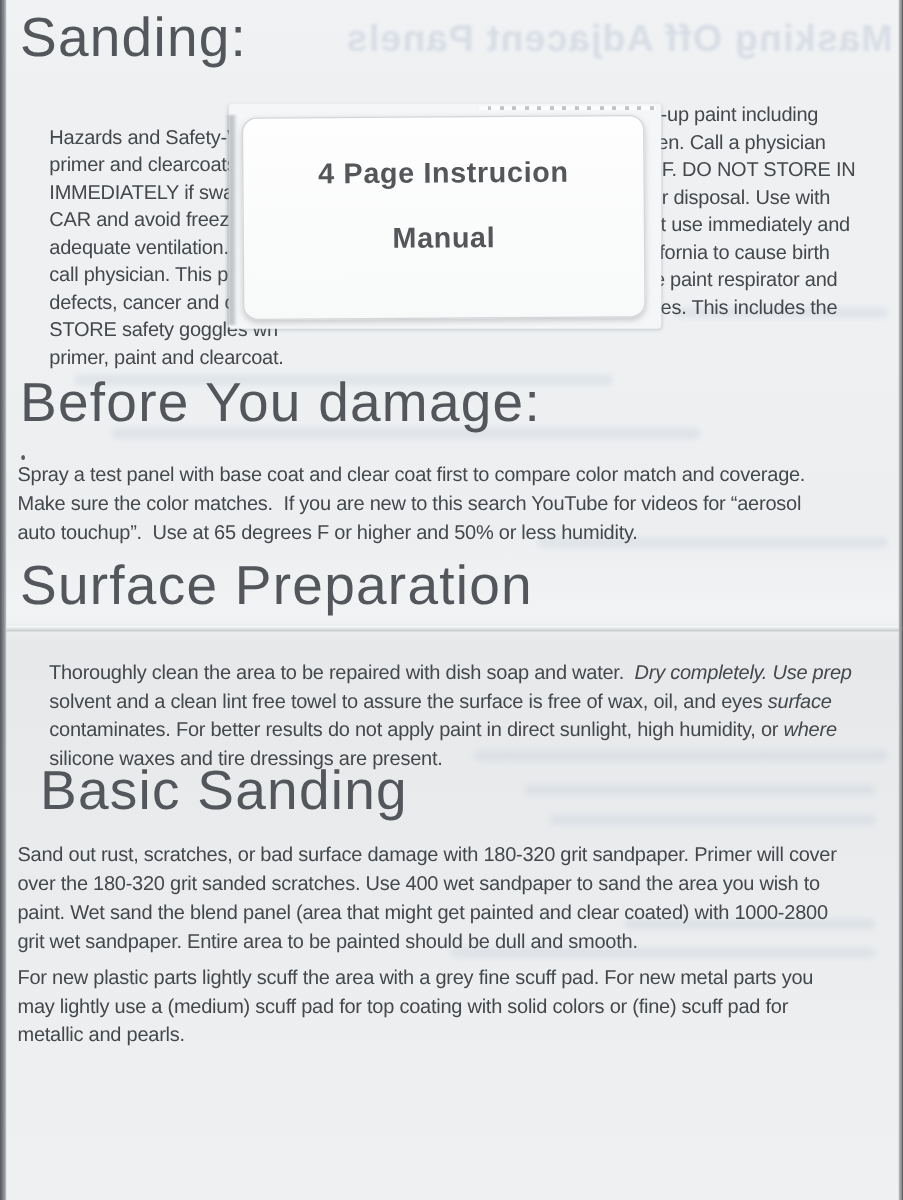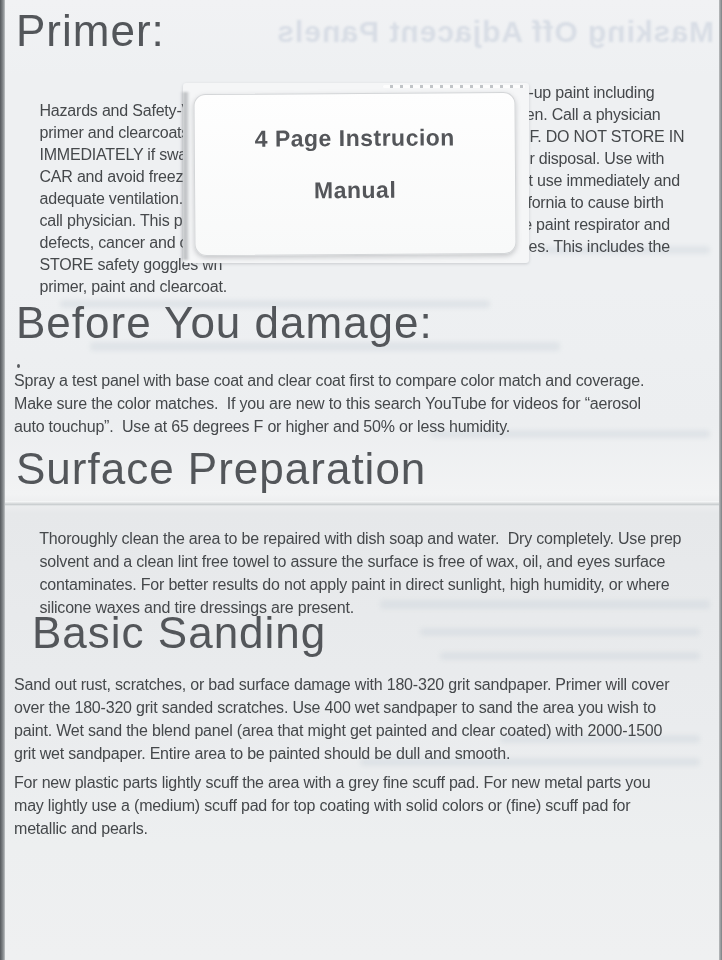--- a/index.html
+++ b/index.html
@@ -26,21 +26,21 @@
   }
   .stripe { background:rgba(203,209,218,.38); filter:blur(2.2px); border-radius:4px; }
   
   .h { font-size:44px; letter-spacing:1px; color:#53565a; white-space:pre; }
   
   .para { }
   .body-line { height:23px; white-space:pre; font-size:16px;
     letter-spacing:-0.2px; color:#45484b; }
   #warning-para .body-line { height:22px; position:relative; }
   .wr { position:absolute; left:498px; top:0; }
-  .it { }
+  .it { font-style:italic; }
   
   #sticker-backing { left:183px; top:83px; width:346px; height:180px;
     background:#f5f6f7; border-radius:3px;
     box-shadow:0 1px 3px rgba(130,135,140,.35); }
   #perforation-dashes { left:383px; top:85px; width:142px; height:3px;
     border-radius:2px;
     background:repeating-linear-gradient(90deg,#fdfdfd 0 7px,rgba(150,155,160,.55) 7px 10px); }
   #sticker-shadow { left:180px; top:92px; width:9px; height:168px;
     background:linear-gradient(90deg,rgba(115,120,125,0),rgba(115,120,125,.45) 60%,rgba(115,120,125,.12));
     filter:blur(1px); }
@@ -67,21 +67,21 @@
   <div class="abs stripe" style="left:540px;top:246px;width:170px;height:8px"></div>
   <div class="abs stripe" style="left:60px;top:300px;width:430px;height:8px"></div>
   <div class="abs stripe" style="left:90px;top:342px;width:470px;height:9px"></div>
   <div class="abs stripe" style="left:430px;top:430px;width:280px;height:8px"></div>
   <div class="abs stripe" style="left:380px;top:600px;width:330px;height:9px"></div>
   <div class="abs stripe" style="left:420px;top:628px;width:280px;height:8px"></div>
   <div class="abs stripe" style="left:440px;top:652px;width:260px;height:8px"></div>
   <div class="abs stripe" style="left:500px;top:735px;width:200px;height:8px"></div>
   <div class="abs stripe" style="left:360px;top:758px;width:340px;height:8px"></div>
 
-  <div class="abs h" style="left:16px;top:6px">Primer:</div>
+  <div class="abs h" style="left:16px;top:6px">Sanding:</div>
 
   <div id="warning-para" class="abs para" style="left:14px;top:84px;width:700px">
     <div class="body-line">
       <span class="wl">Hazards and Safety-VERY</span>
       <span class="wr">ch-up paint including</span>
     </div>
     <div class="body-line">
       <span class="wl">primer and clearcoats ar</span>
       <span class="wr">dren. Call a physician</span>
     </div>
@@ -145,21 +145,21 @@
     </div>
     <div class="body-line">
       <span>silicone waxes and tire dressings are present.</span>
     </div>
   </div>
 
   <div class="abs h" style="left:32px;top:608px">Basic Sanding</div>
   <div class="abs para" style="left:14px;top:676px;width:704px">
     <div class="body-line">Sand out rust, scratches, or bad surface damage with 180-320 grit sandpaper. Primer will cover</div>
     <div class="body-line">over the 180-320 grit sanded scratches. Use 400 wet sandpaper to sand the area you wish to</div>
-    <div class="body-line">paint. Wet sand the blend panel (area that might get painted and clear coated) with 2000-1500</div>
+    <div class="body-line">paint. Wet sand the blend panel (area that might get painted and clear coated) with 1000-2800</div>
     <div class="body-line">grit wet sandpaper. Entire area to be painted should be dull and smooth.</div>
   </div>
   <div class="abs para" style="left:14px;top:774px;width:704px">
     <div class="body-line">For new plastic parts lightly scuff the area with a grey fine scuff pad. For new metal parts you</div>
     <div class="body-line">may lightly use a (medium) scuff pad for top coating with solid colors or (fine) scuff pad for</div>
     <div class="body-line">metallic and pearls.</div>
   </div>
 
   <div id="edge-left" class="abs"></div>
   <div id="edge-right" class="abs"></div>

